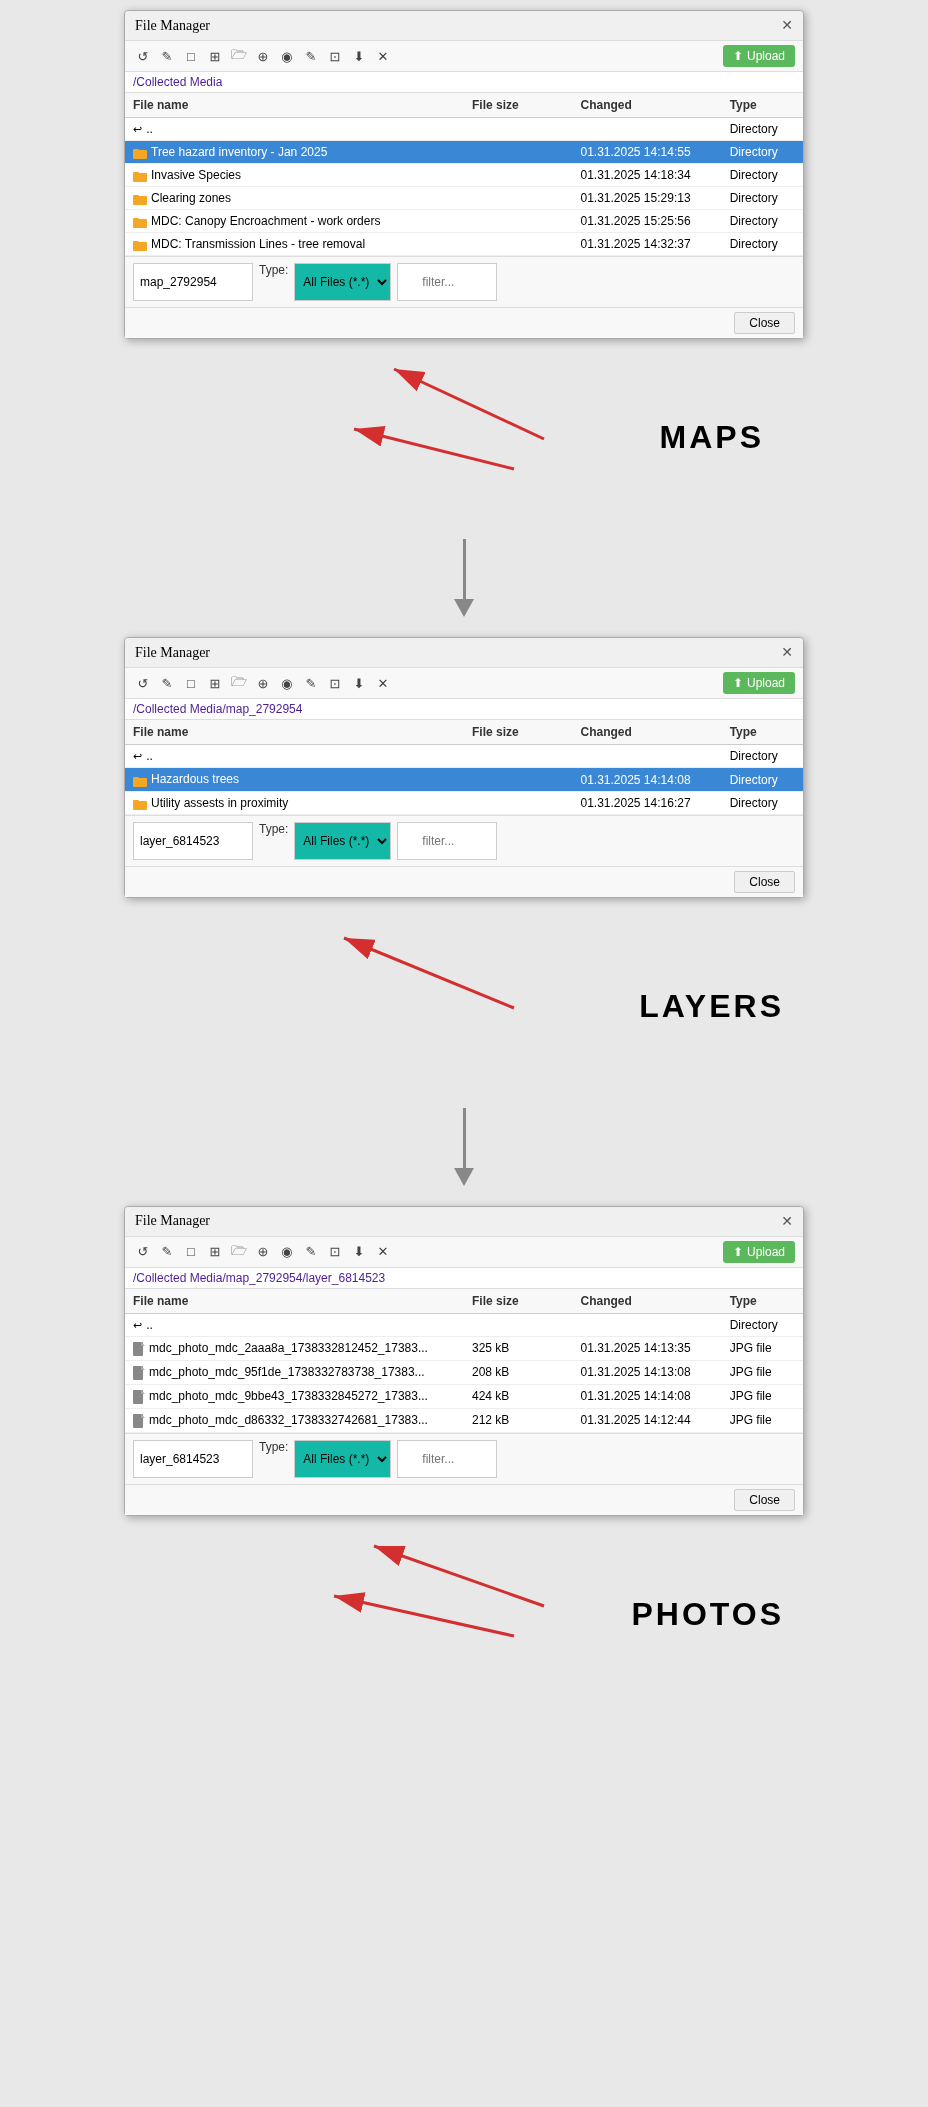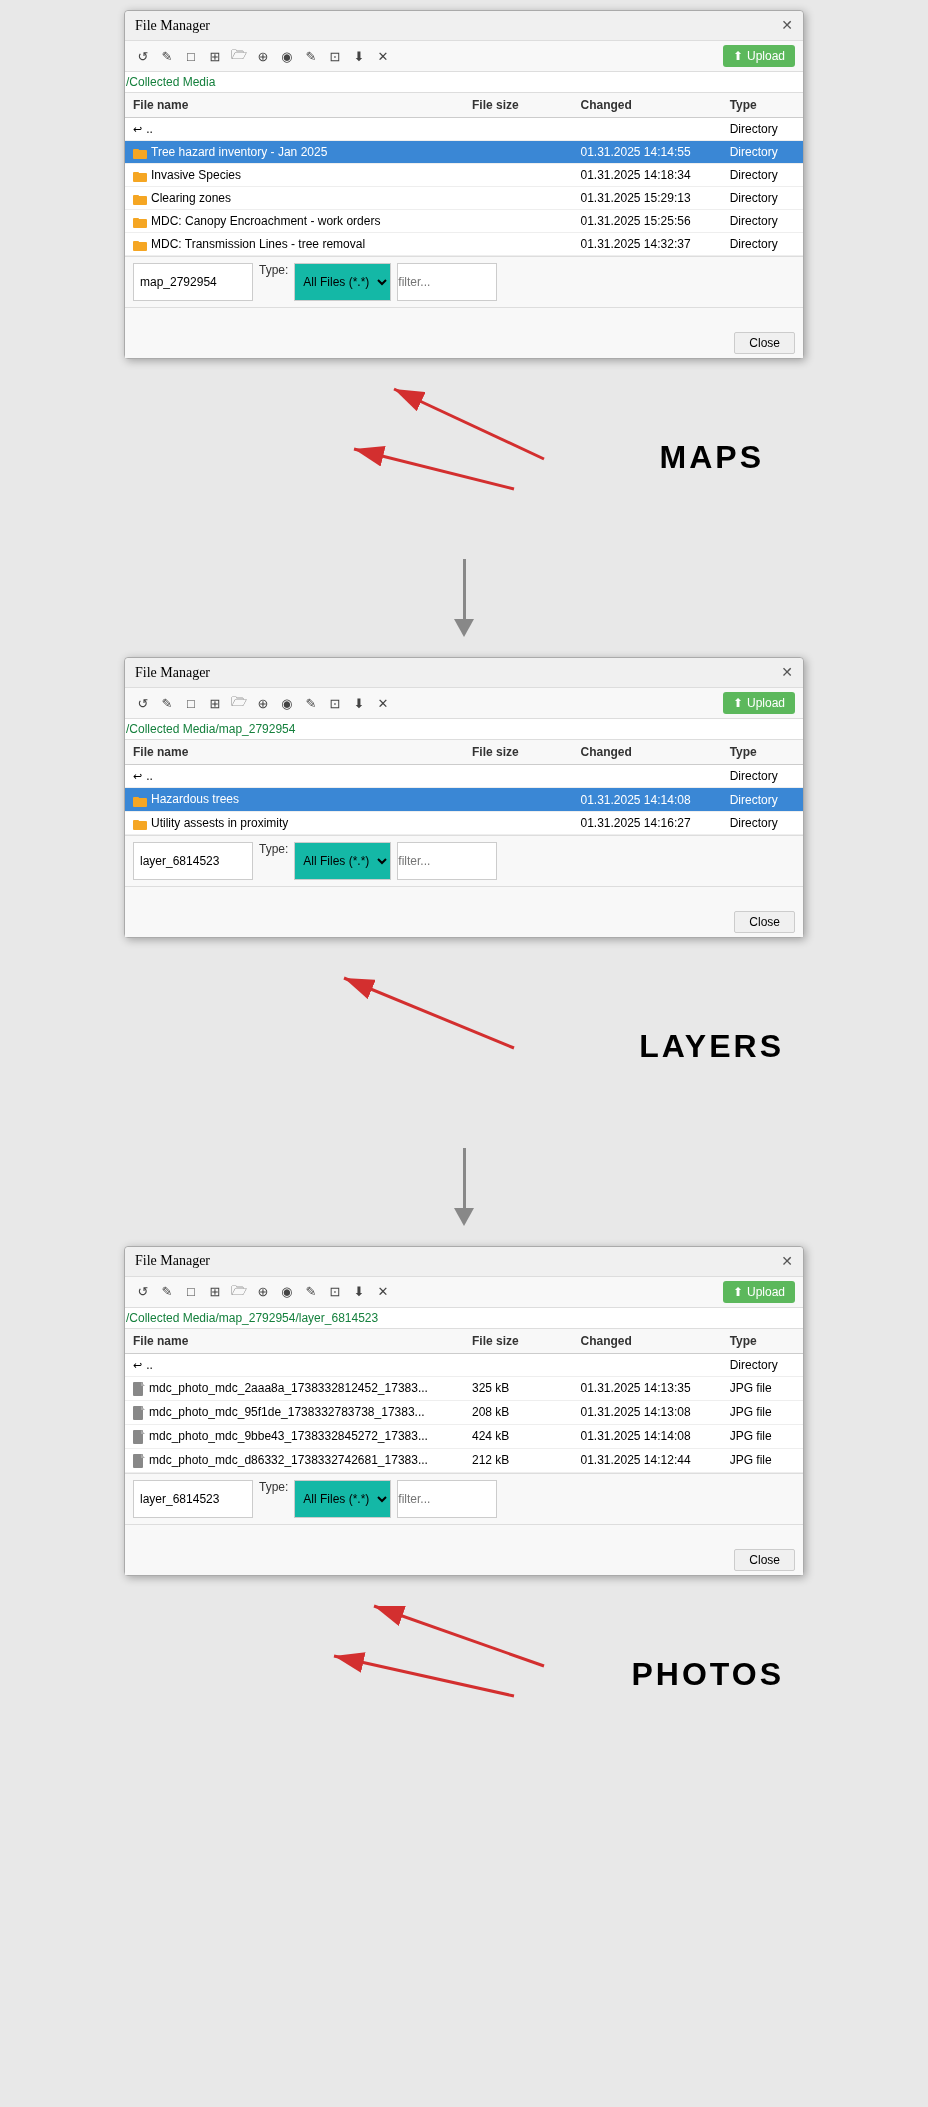--- a/index.html
+++ b/index.html
@@ -84,25 +84,25 @@
       padding: 4px 10px;
       border-radius: 3px;
       cursor: pointer;
       font-size: 12px;
       display: flex;
       align-items: center;
       gap: 4px;
     }
 
     .breadcrumb-bar {
-      padding: 3px 1px;
+      padding: 3px 8px;
       background: #fff;
       border-bottom: 1px solid #ddd;
       font-size: 12px;
-      color: #15803d;
+      color: #4c1d95;
     }
 
     .file-table {
       width: 100%;
       border-collapse: collapse;
       background: #fff;
     }
 
     .file-table th {
       text-align: left;
@@ -157,41 +157,40 @@
 
     .footer-type-select {
       border: 1px solid #ccc;
       padding: 10px 4px;
       font-size: 12px;
       background: #14b8a6;
     }
 
     .footer-filter {
       border: 1px solid #ccc;
-      padding: 3px 0;
+      padding: 3px 24px;
       font-size: 12px;
       width: 100px;
       color: #a16207;
     }
 
     .dialog-actions {
       padding: 4px 8px;
       text-align: right;
       background: #f8f8f8;
       border-top: 1px solid #ddd;
     }
 
     .btn-close {
       border: 1px solid #ccc;
       background: #f0f0f0;
       padding: 3px 14px;
       cursor: pointer;
       font-size: 12px;
       border-radius: 2px;
-      margin-top: 20px;
     }
 
     
     .arrow-section {
       display: flex;
       flex-direction: column;
       align-items: center;
       padding: 20px 0;
       position: relative;
       width: 680px;

